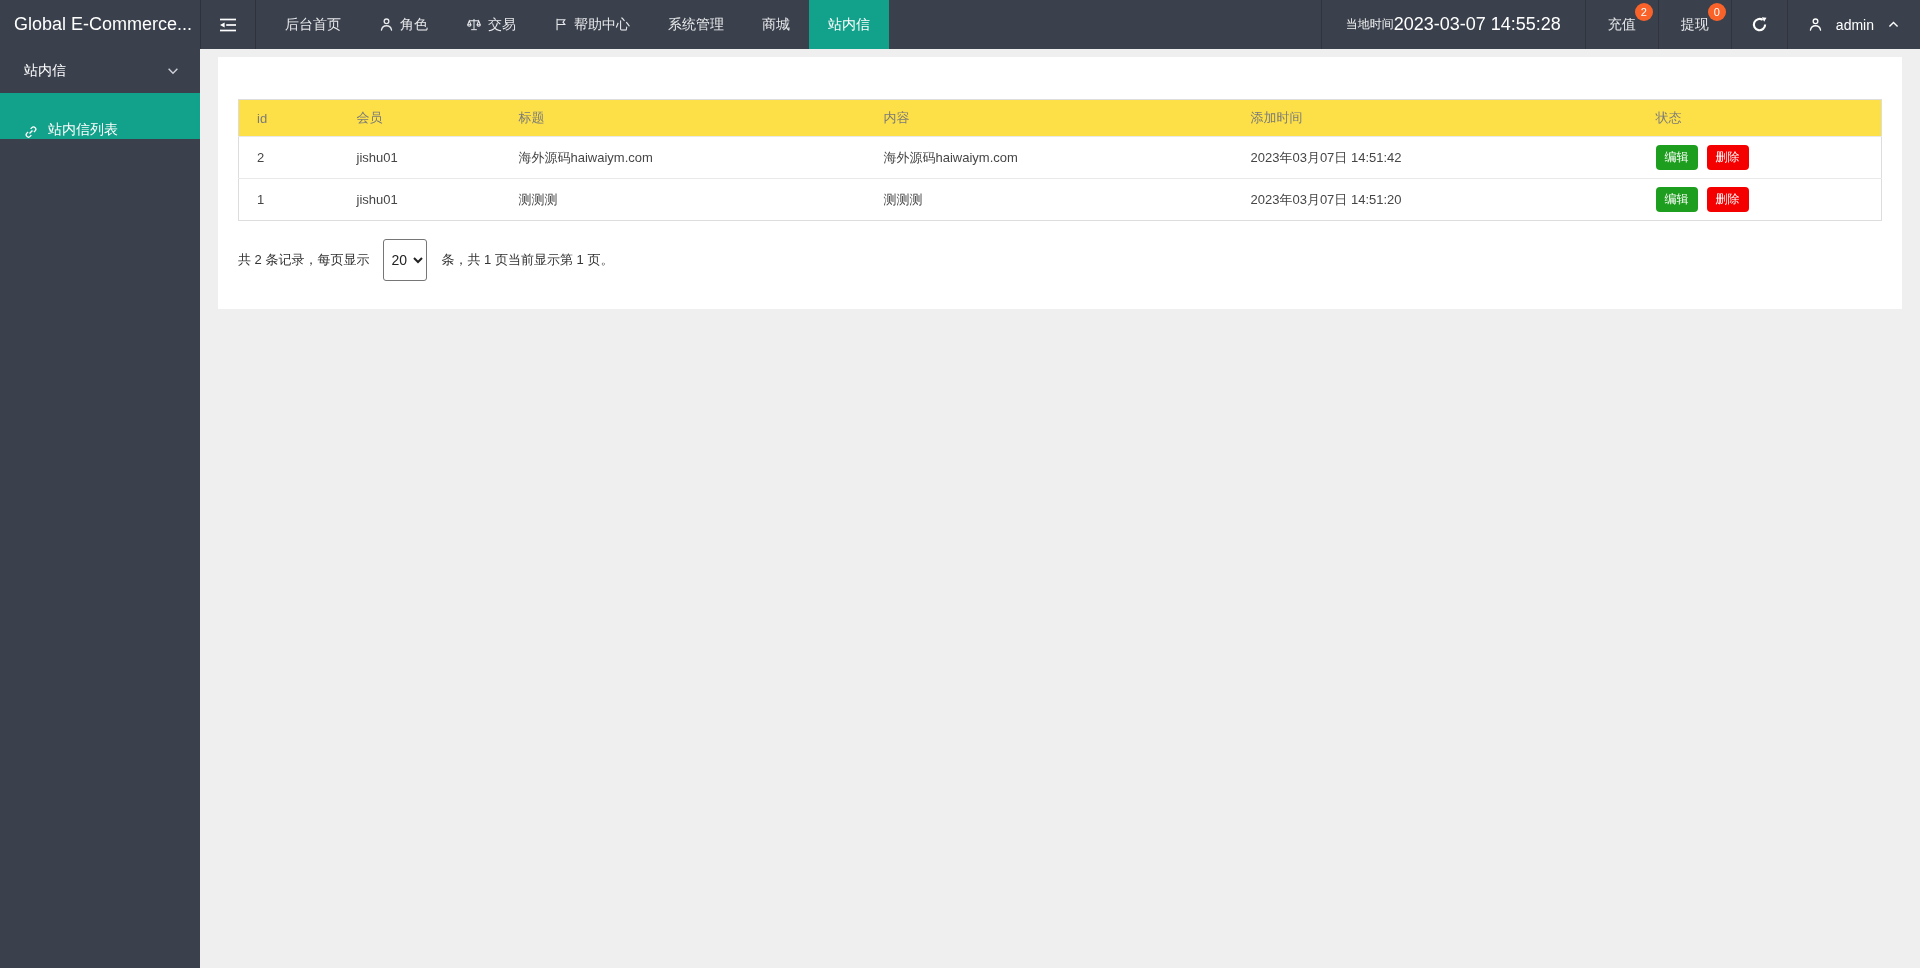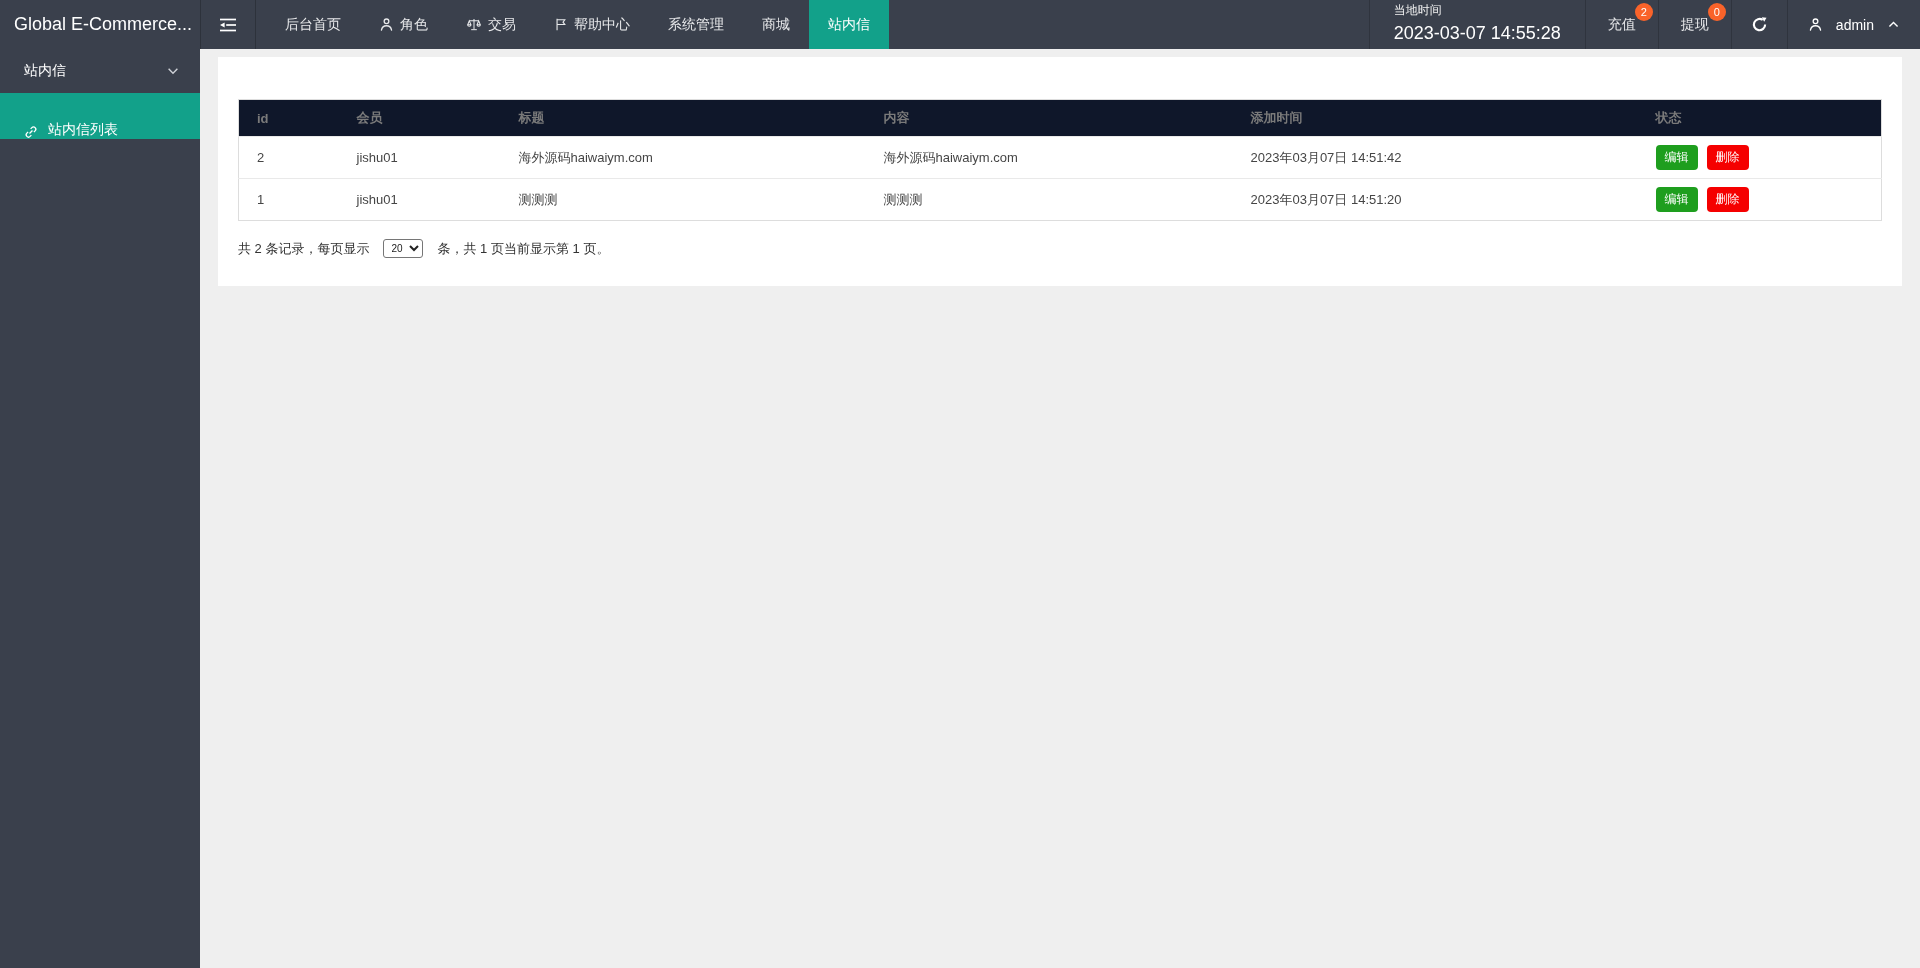--- a/index.html
+++ b/index.html
@@ -19,21 +19,21 @@
   .navbar{display:flex;align-items:stretch;height:49px;background:var(--navbar-bg);color:#e8e9eb;}
   .logo{width:200px;flex-shrink:0;display:flex;align-items:center;padding-left:14px;
     font-size:18px;color:#fff;white-space:nowrap;overflow:hidden;cursor:pointer;}
   .toggle-btn{width:56px;display:flex;align-items:center;justify-content:center;cursor:pointer;
     border-left:1px solid rgba(0,0,0,.22);border-right:1px solid rgba(0,0,0,.22);}
   .nav-menu{display:flex;align-items:stretch;margin-left:10px;}
   .nav-item{display:flex;align-items:center;gap:6px;padding:0 19px;font-size:14px;cursor:pointer;color:#e8e9eb;font-family:Liberation Serif, serif;}
   .nav-item .ico{display:flex;align-items:center;}
   .nav-item.active{background:var(--accent-teal);color:#fff;}
   .spacer{flex:1;}
-  .time-block{display:flex;flex-direction:column;justify-content:center;
+  .time-block{display:flex;flex-direction:row;justify-content:center;align-items:center;
     padding:0 24px;line-height:1.55;border-left:1px solid rgba(0,0,0,.18);}
   .time-label{font-size:12px;color:#f2f2f2;}
   .time-value{font-size:18px;color:#fff;}
   .badge-item{position:relative;display:flex;align-items:center;padding:0 22px;font-size:14px;
     cursor:pointer;border-left:1px solid rgba(0,0,0,.18);}
   .badge{position:absolute;top:3px;right:5px;min-width:18px;height:18px;padding:0 3px;border-radius:9px;
     background:var(--badge-orange);color:#fff;font-size:11px;display:flex;align-items:center;justify-content:center;}
   .refresh-btn{width:56px;display:flex;align-items:center;justify-content:center;cursor:pointer;
     border-left:1px solid rgba(0,0,0,.18);}
   .user-menu{display:flex;align-items:center;gap:13px;padding:0 20px;font-size:14px;cursor:pointer;
@@ -46,29 +46,29 @@
     padding:0 20px 0 24px;color:#fff;font-size:14px;cursor:pointer;}
   .submenu-item{height:46px;display:flex;align-items:center;gap:10px;padding-left:24px;
     background:var(--submenu-bg);color:#f1f1f1;font-size:14px;cursor:pointer;}
   .submenu-item.active{background:var(--accent-teal);color:#fff;align-items:flex-end;}
 
   .main{flex:1;background:var(--main-bg);padding:8px 18px 0;}
   .card{background:#fff;padding:20px 20px 28px;}
 
   
   table{width:100%;border-collapse:collapse;border:1px solid #ddd;margin-top:22px;font-size:13px;}
-  thead th{background:#0f172a;color:#7a7a7a;font-weight:bold;text-align:left;height:37px;
+  thead th{background:#fde047;color:#7a7a7a;font-weight:normal;text-align:left;height:37px;
     padding:0 10px 0 18px;}
   tbody td{height:42px;padding:0 10px 0 18px;color:#454545;border-top:1px solid #e9e9e9;background:#fff;}
   .btn{display:inline-block;padding:4px 9px;border-radius:4px;color:#ffffff;font-size:12px;border:none;cursor:pointer;}
   .btn-edit{background:var(--btn-green);margin-right:9px;}
   .btn-del{background:var(--btn-red);}
 
   .pagination{margin-top:18px;font-size:13px;color:#333;display:flex;align-items:center;gap:14px;}
-  .pagination select{font-size:10px;padding:2px 3px;border:1px solid #767676;border-radius:3px;background:#fff;color:#222;}
+  .pagination select{font-size:14px;padding:11px 3px;border:1px solid #767676;border-radius:3px;background:#fff;color:#222;}
 
   svg{display:block;}
 </style>
 </head>
 <body>
 
 <header class="navbar">
   <div class="logo">Global E-Commerce...</div>
 
   <div class="toggle-btn">

